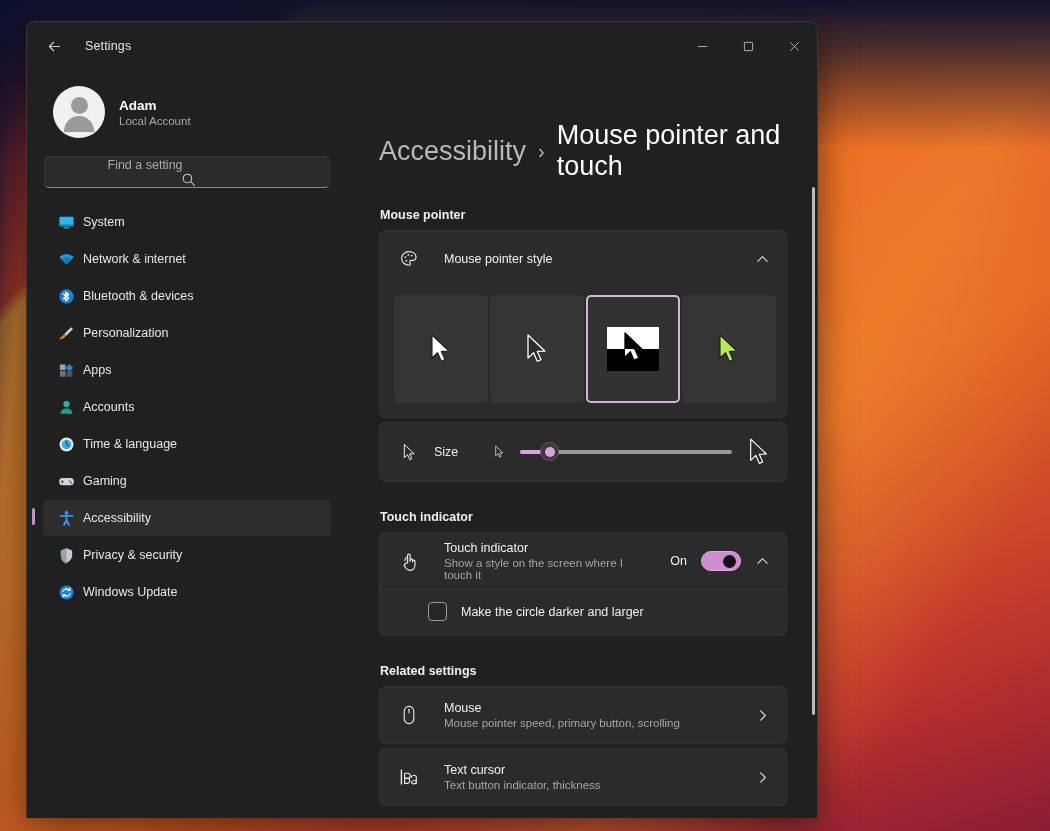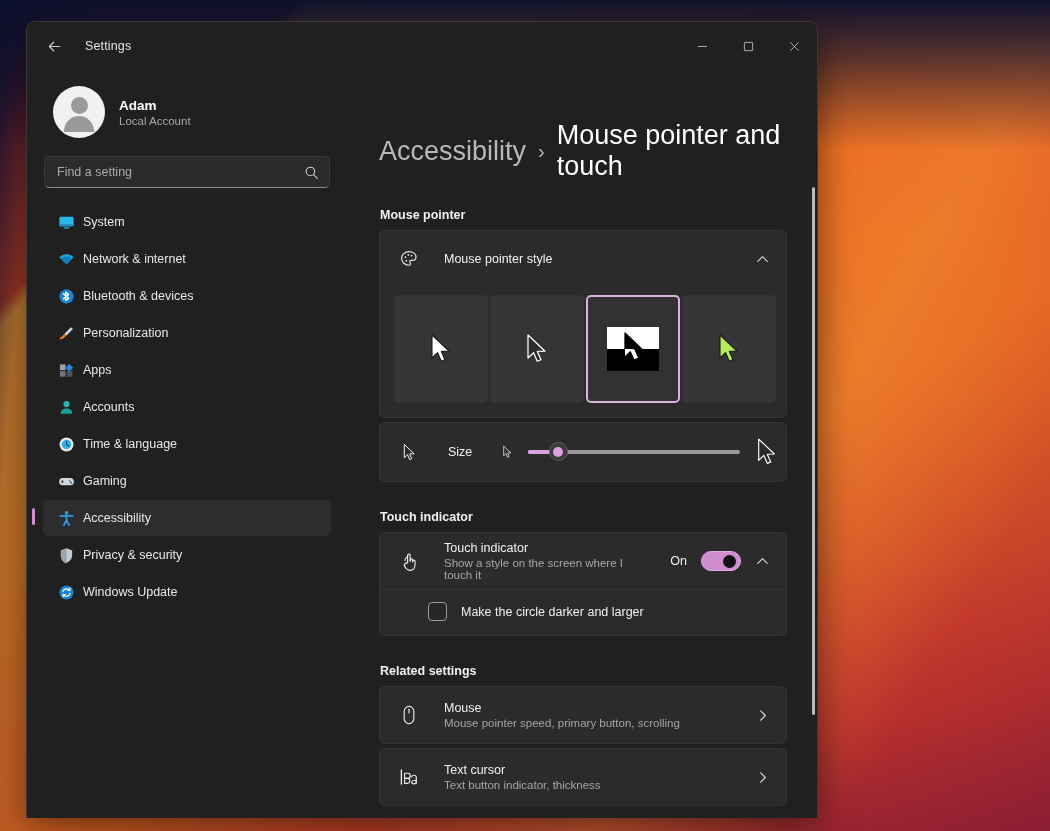--- a/index.html
+++ b/index.html
@@ -139,20 +139,21 @@
   #search-wrap {
     margin: 4px 1px 16px 1px;
     height: 32px;
     background: #2b2b2b;
     border: 1px solid #3a3a3a;
     border-bottom: 1px solid #8a8a8a;
     border-radius: 5px;
     display: flex;
     align-items: center;
     padding: 0 10px 0 12px;
+    flex-direction: column;
   }
   #search-input {
     flex: 1;
     background: transparent;
     border: none;
     outline: none;
     color: #e6e6e6;
     font-size: 12.5px;
     font-family: "Liberation Sans", sans-serif;
   }
@@ -248,21 +249,21 @@
     background: #353535;
     border: 1px solid transparent;
     border-radius: 5px;
     display: flex;
     align-items: center;
     justify-content: center;
   }
   .tile.selected { border: 2px solid #d9b2de; background: #323232; }
 
   
-  #size-row { display:flex; align-items:center; min-height: 58px; padding: 6px 14px 6px 18px; gap: 28px; }
+  #size-row { display:flex; align-items:center; min-height: 58px; padding: 6px 14px 6px 18px; gap: 14px; }
   #size-label { font-size: 12.5px; color:#f2f2f2; width: 240px; }
   #slider-area { margin-left:auto; display:flex; align-items:center; gap: 14px; }
   .slider-track {
     position: relative;
     width: 212px; height: 4px;
     background: #9b9b9b;
     border-radius: 2px;
   }
   .slider-fill {
     position:absolute; left:0; top:0; height:4px;

